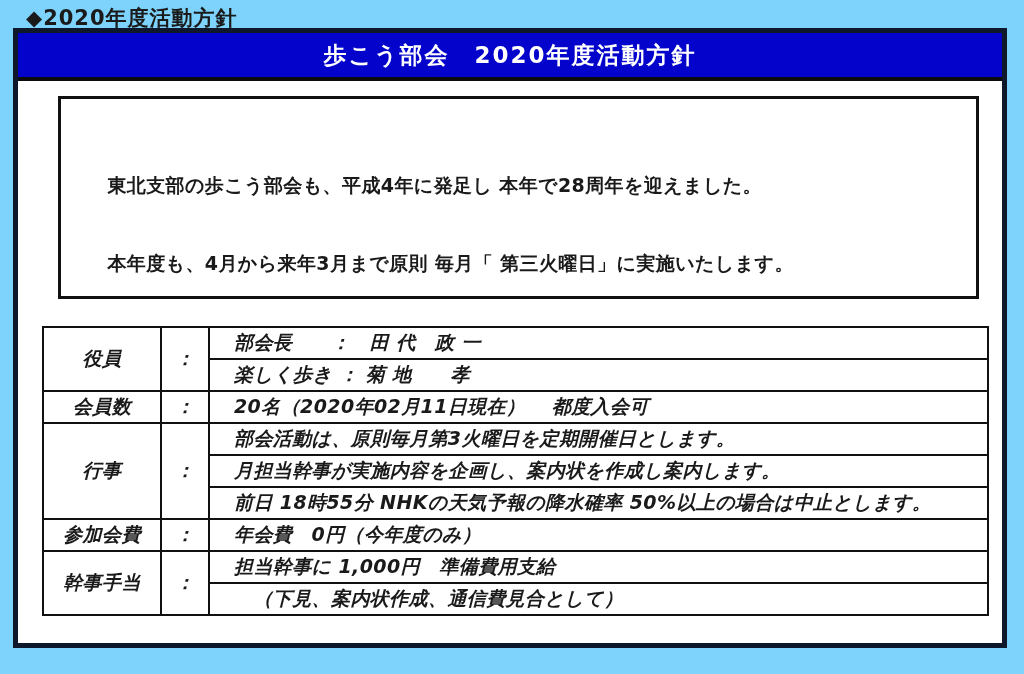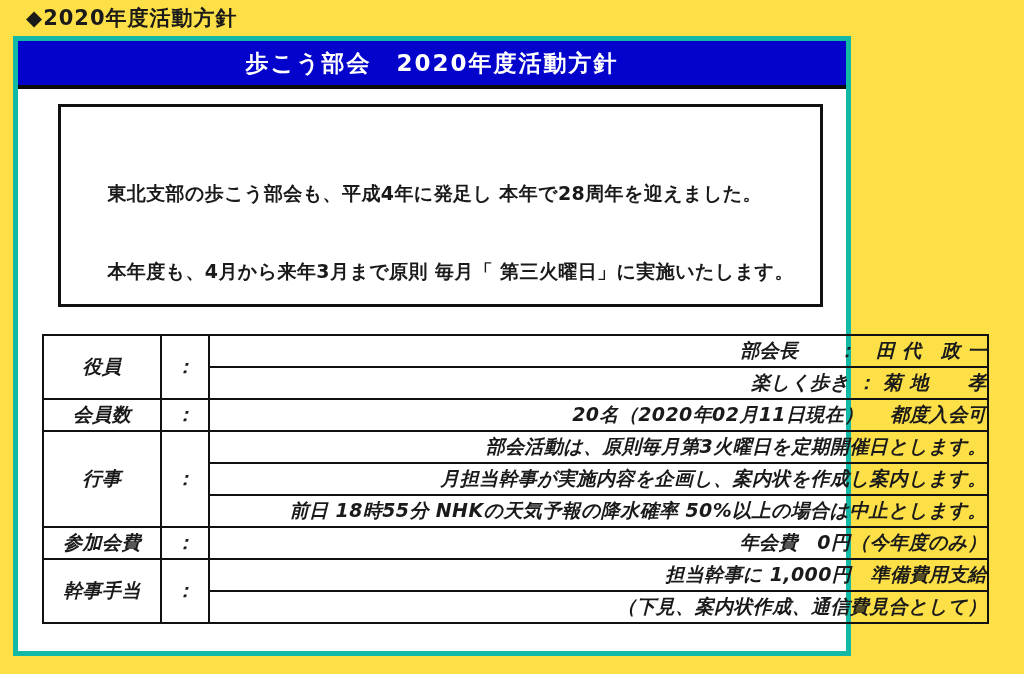--- a/index.html
+++ b/index.html
@@ -3,32 +3,32 @@
 <meta charset="utf-8">
 <style>
   * { margin: 0; padding: 0; box-sizing: border-box; }
   html, body {
     width: 1024px; height: 674px;
     background: #ffffff;
     font-family: "DejaVu Sans", sans-serif;
     color: #1a1a1a;
     overflow: hidden;
   }
-  .page { position: relative; width: 1024px; height: 674px; background:#fde047; }
+  .page { position: relative; width: 1024px; height: 674px; background:#7dd3fc; }
 
   .page-heading {
     position: absolute; left: 26px; top: 4px;
     font-size: 21px; font-weight: 700; letter-spacing: 1px;
     white-space: pre;
   }
 
   .outer-box {
-    position: absolute; left: 13px; top: 36px;
-    width: 838px; height: 620px;
-    border: 5px solid #14b8a6;
+    position: absolute; left: 13px; top: 28px;
+    width: 994px; height: 620px;
+    border: 5px solid #0f172a;
     background: #ffffff;
   }
 
   .title-bar {
     height: 48px;
     background: #0303cb;
     border-bottom: 4px solid #0b0b0b;
     display: flex; align-items: center; justify-content: center;
     color: #ffffff; font-size: 23px; font-weight: 700;
     letter-spacing: 2px; white-space: pre;
@@ -62,21 +62,20 @@
     overflow: hidden;
   }
   .info-table td.label {
     width: 118px; text-align: center; font-weight: 700;
   }
   .info-table td.colon {
     width: 48px; text-align: center;
   }
   .info-table td.content {
     padding-left: 24px;
-    text-align: right;
   }
 </style>
 </head>
 <body>
 
 <div class="page">
 
   <div class="page-heading">◆2020年度活動方針</div>
 
   <div class="outer-box">

